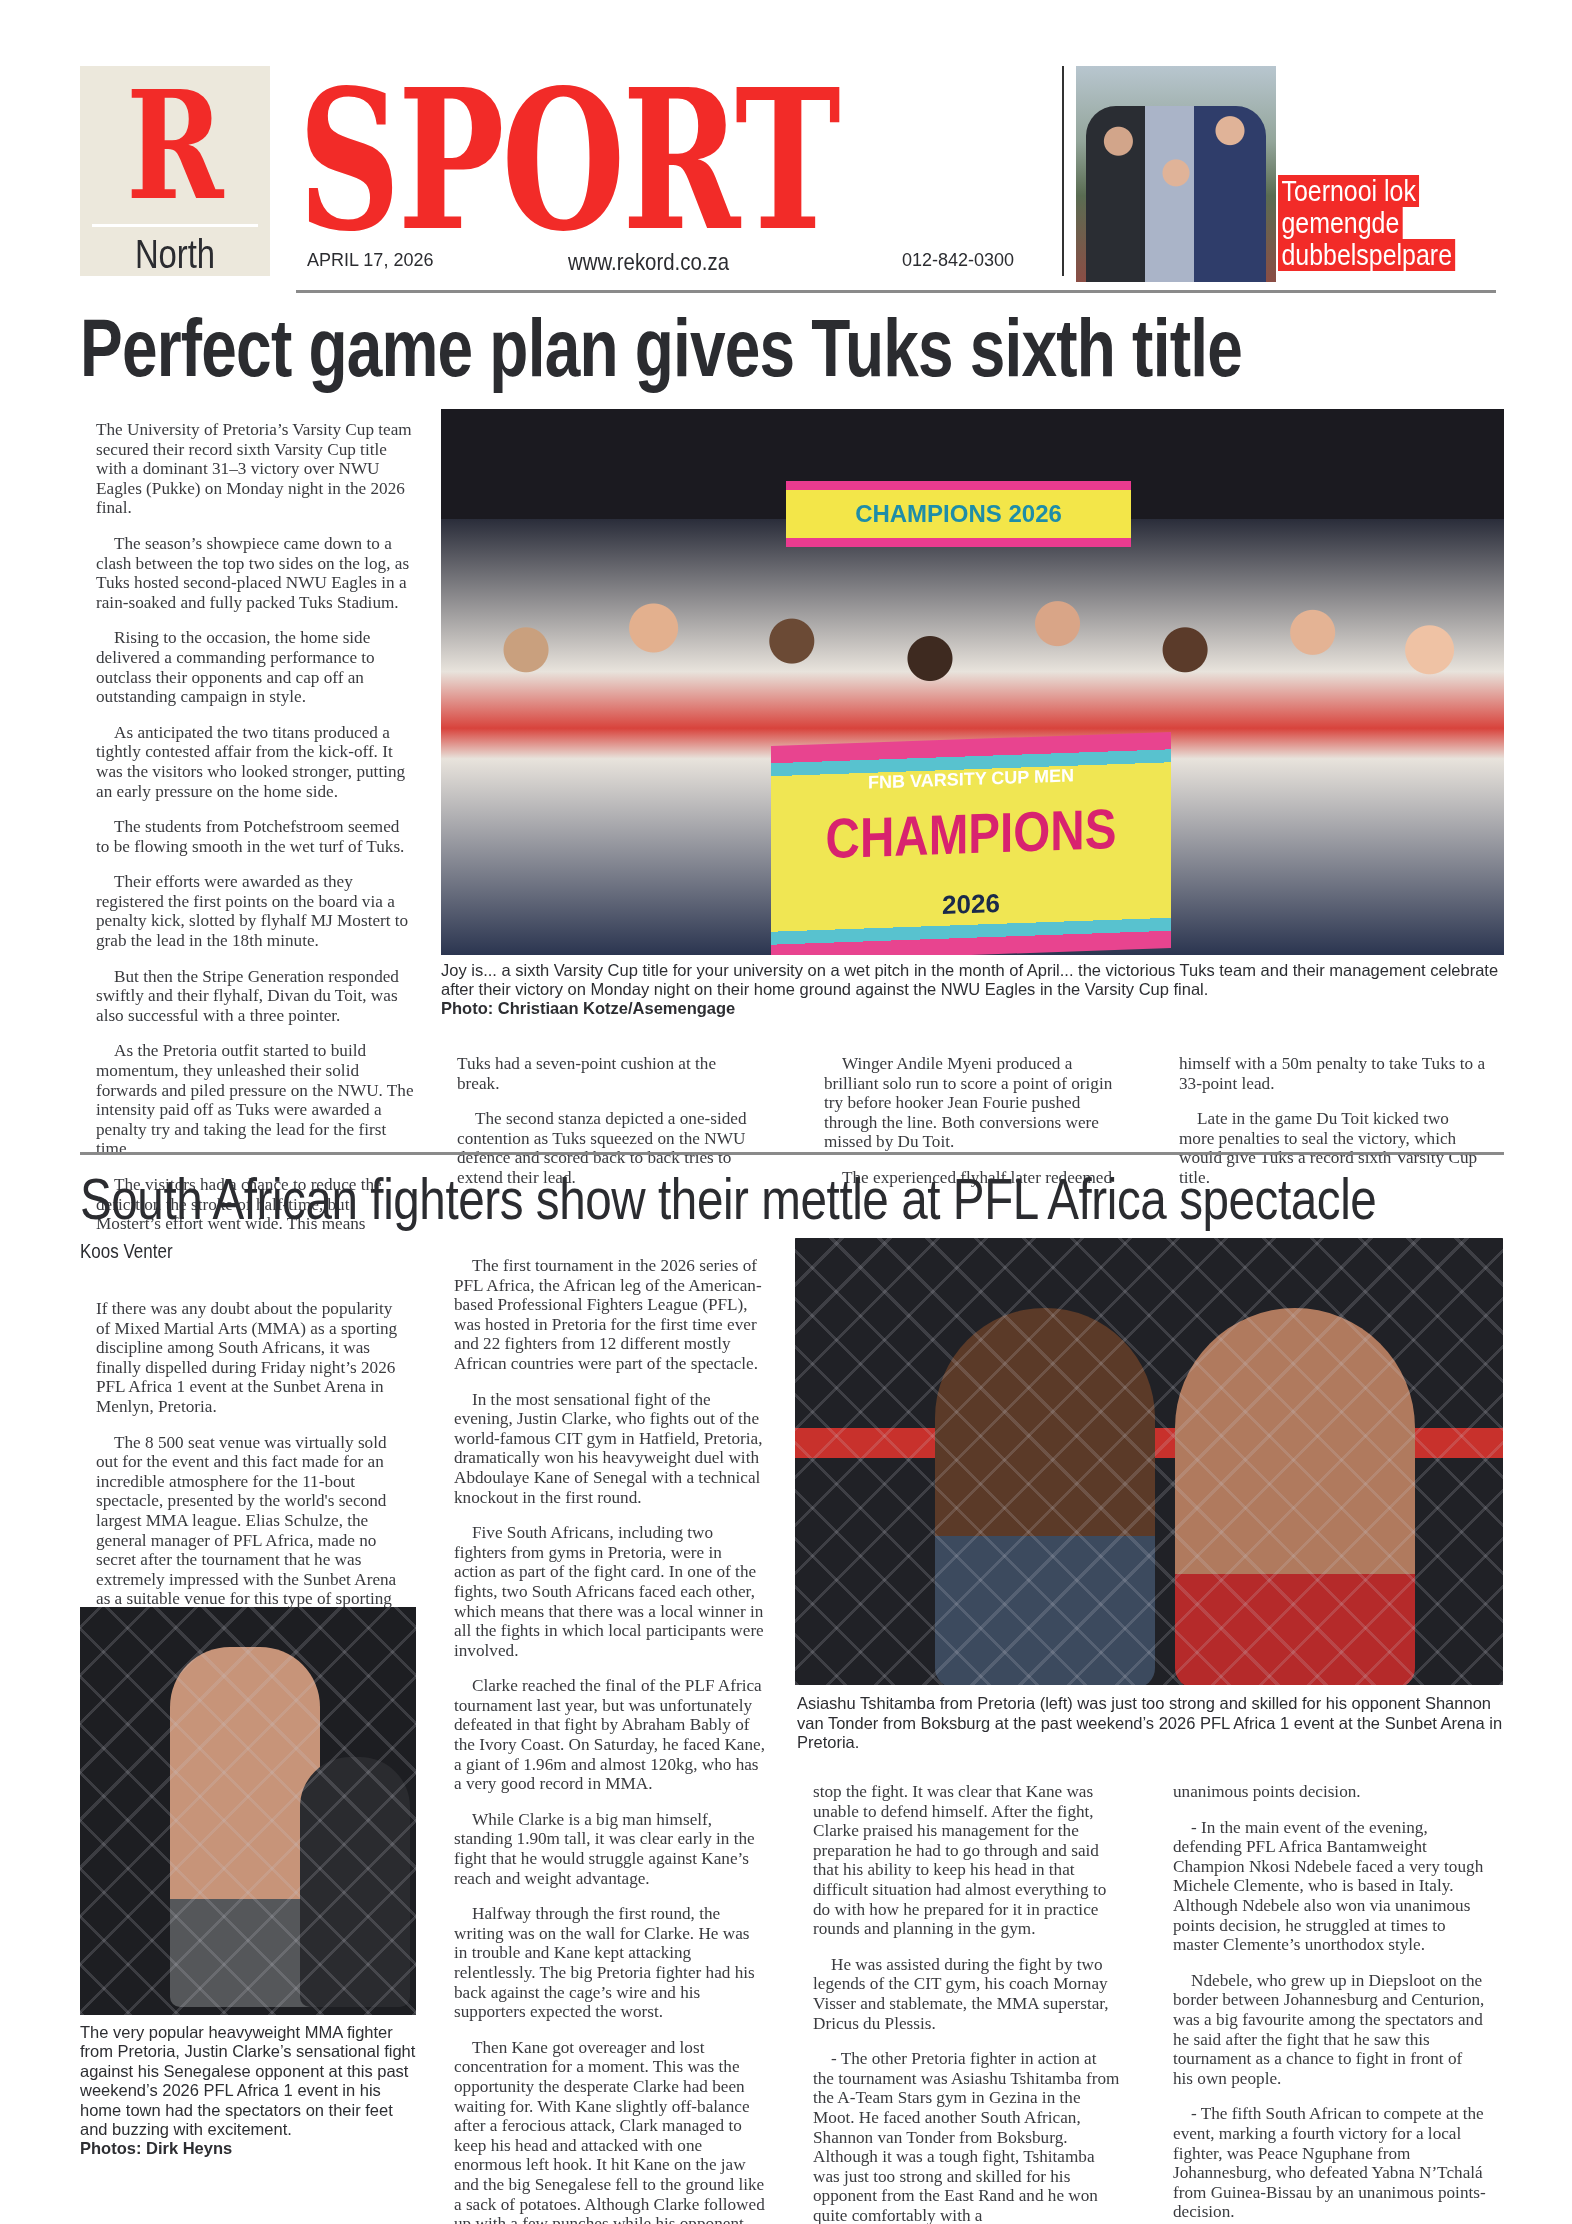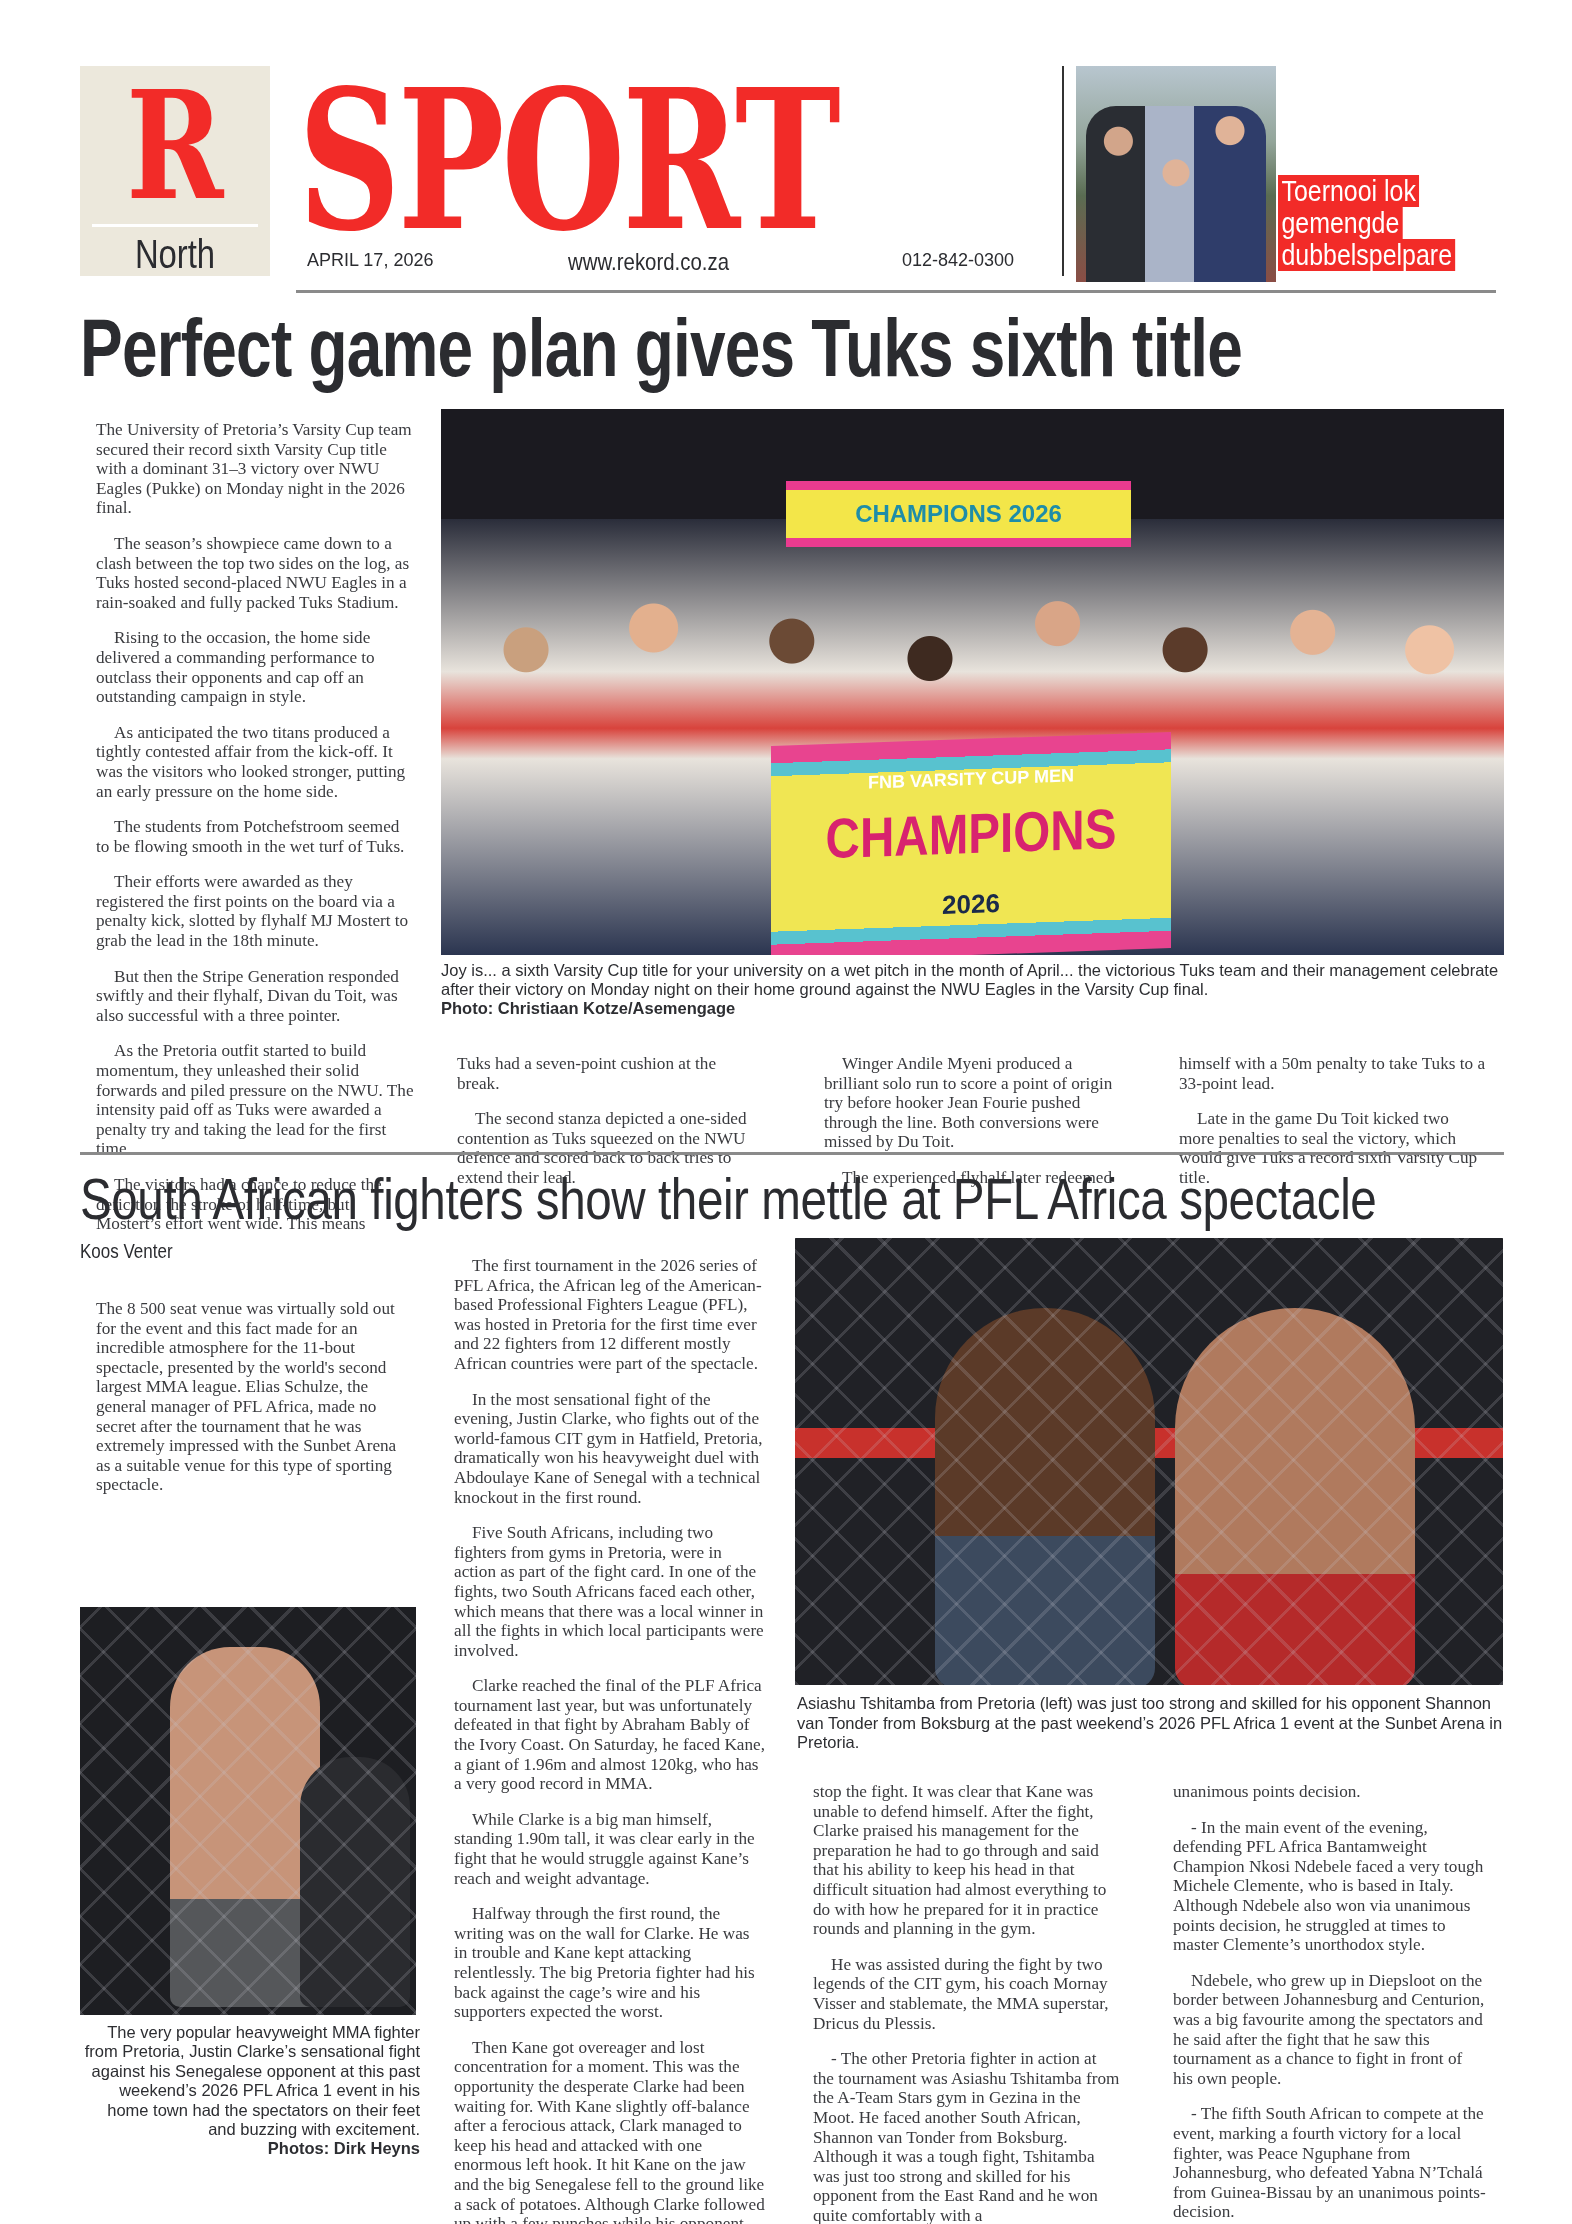--- a/index.html
+++ b/index.html
@@ -41,21 +41,21 @@
   .a1-col3 { left: 808px; top: 1038px; width: 335px; }
   .a1-col4 { left: 1163px; top: 1038px; width: 340px; }
 
   .section-rule { left: 80px; top: 1152px; width: 1424px; height: 3px; background: #8a8a8a; }
 
   .headline2 { left: 80px; top: 1164px; width: 1500px; font-family: "Liberation Sans", sans-serif; font-size: 58px; line-height: 70px; color: #2b2c30; white-space: nowrap; transform-origin: left top; transform: scaleX(0.82); letter-spacing: -0.5px; }
   .byline { left: 80px; top: 1240px; font-family: "Liberation Sans", sans-serif; font-size: 20px; color: #2b2c30; transform-origin: left top; transform: scaleX(0.85); }
 
   .a2-col1 { left: 80px; top: 1283px; width: 340px; }
   .a2-photo-left { left: 80px; top: 1607px; width: 336px; height: 408px; overflow: hidden; background: #1d1e22; }
-  .a2-caption-left { left: 80px; top: 2023px; width: 340px; font-family: "Liberation Sans", sans-serif; font-size: 16.5px; line-height: 19.4px; color: #2d2e32; text-align: right; }
+  .a2-caption-left { left: 80px; top: 2023px; width: 340px; font-family: "Liberation Sans", sans-serif; font-size: 16.5px; line-height: 19.4px; color: #2d2e32; }
   .a2-caption-left .credit { font-weight: bold; }
   .a2-col2 { left: 438px; top: 1240px; width: 345px; }
   .a2-photo-right { left: 795px; top: 1238px; width: 708px; height: 447px; overflow: hidden; background: #202126; }
   .a2-caption-right { left: 797px; top: 1694px; width: 710px; font-family: "Liberation Sans", sans-serif; font-size: 16.5px; line-height: 19.6px; color: #2d2e32; }
   .a2-col3 { left: 797px; top: 1766px; width: 340px; }
   .a2-col4 { left: 1157px; top: 1766px; width: 345px; }
 
   
   .banner-top { position: absolute; left: 345px; top: 72px; width: 345px; height: 66px; background: linear-gradient(180deg,#ea3b8f 0 14%,#f3e649 14% 86%,#ea3b8f 86%); display:flex; align-items:center; justify-content:center; }
   .banner-top span { font-family: "Liberation Sans", sans-serif; font-weight: bold; font-size: 24px; color: #1e8da8; }
@@ -158,20 +158,21 @@
   <p class="first-cont">himself with a 50m penalty to take Tuks to a 33-point lead.</p>
   <p>Late in the game Du Toit kicked two more penalties to seal the victory, which would give Tuks a record sixth Varsity Cup title.</p>
 </div>
 
 <div class="abs section-rule"></div>
 
 <h2 class="abs headline2" style="margin:0;font-weight:normal;">South African fighters show their mettle at PFL Africa spectacle</h2>
 <div class="abs byline">Koos Venter</div>
 
 <div class="abs col a2-col1">
+  <p>If there was any doubt about the popularity of Mixed Martial Arts (MMA) as a sporting discipline among South Africans, it was finally dispelled during Friday night’s 2026 PFL Africa 1 event at the Sunbet Arena in Menlyn, Pretoria.</p>
   <p>The 8 500 seat venue was virtually sold out for the event and this fact made for an incredible atmosphere for the 11-bout spectacle, presented by the world's second largest MMA league. Elias Schulze, the general manager of PFL Africa, made no secret after the tournament that he was extremely impressed with the Sunbet Arena as a suitable venue for this type of sporting spectacle.</p>
 </div>
 
 <div class="abs a2-photo-left">
   <div class="fighter-c"></div>
   <div class="ref"></div>
   <div class="cage"></div>
 </div>
 <div class="abs a2-caption-left">
   <div>The very popular heavyweight MMA fighter from Pretoria, Justin Clarke’s sensational fight against his Senegalese opponent at this past weekend’s 2026 PFL Africa 1 event in his home town had the spectators on their feet and buzzing with excitement.</div>

